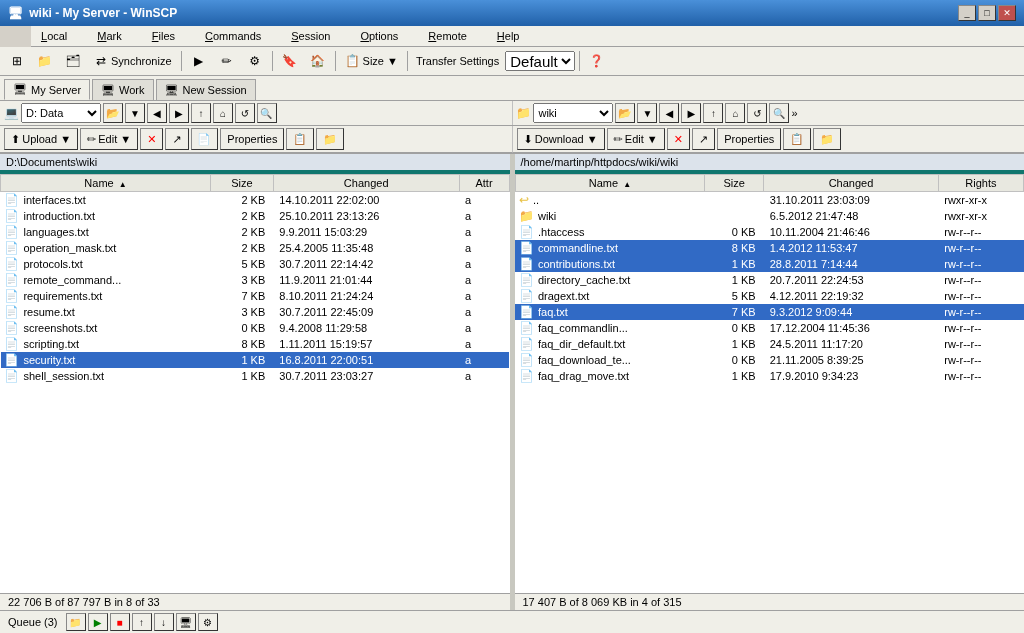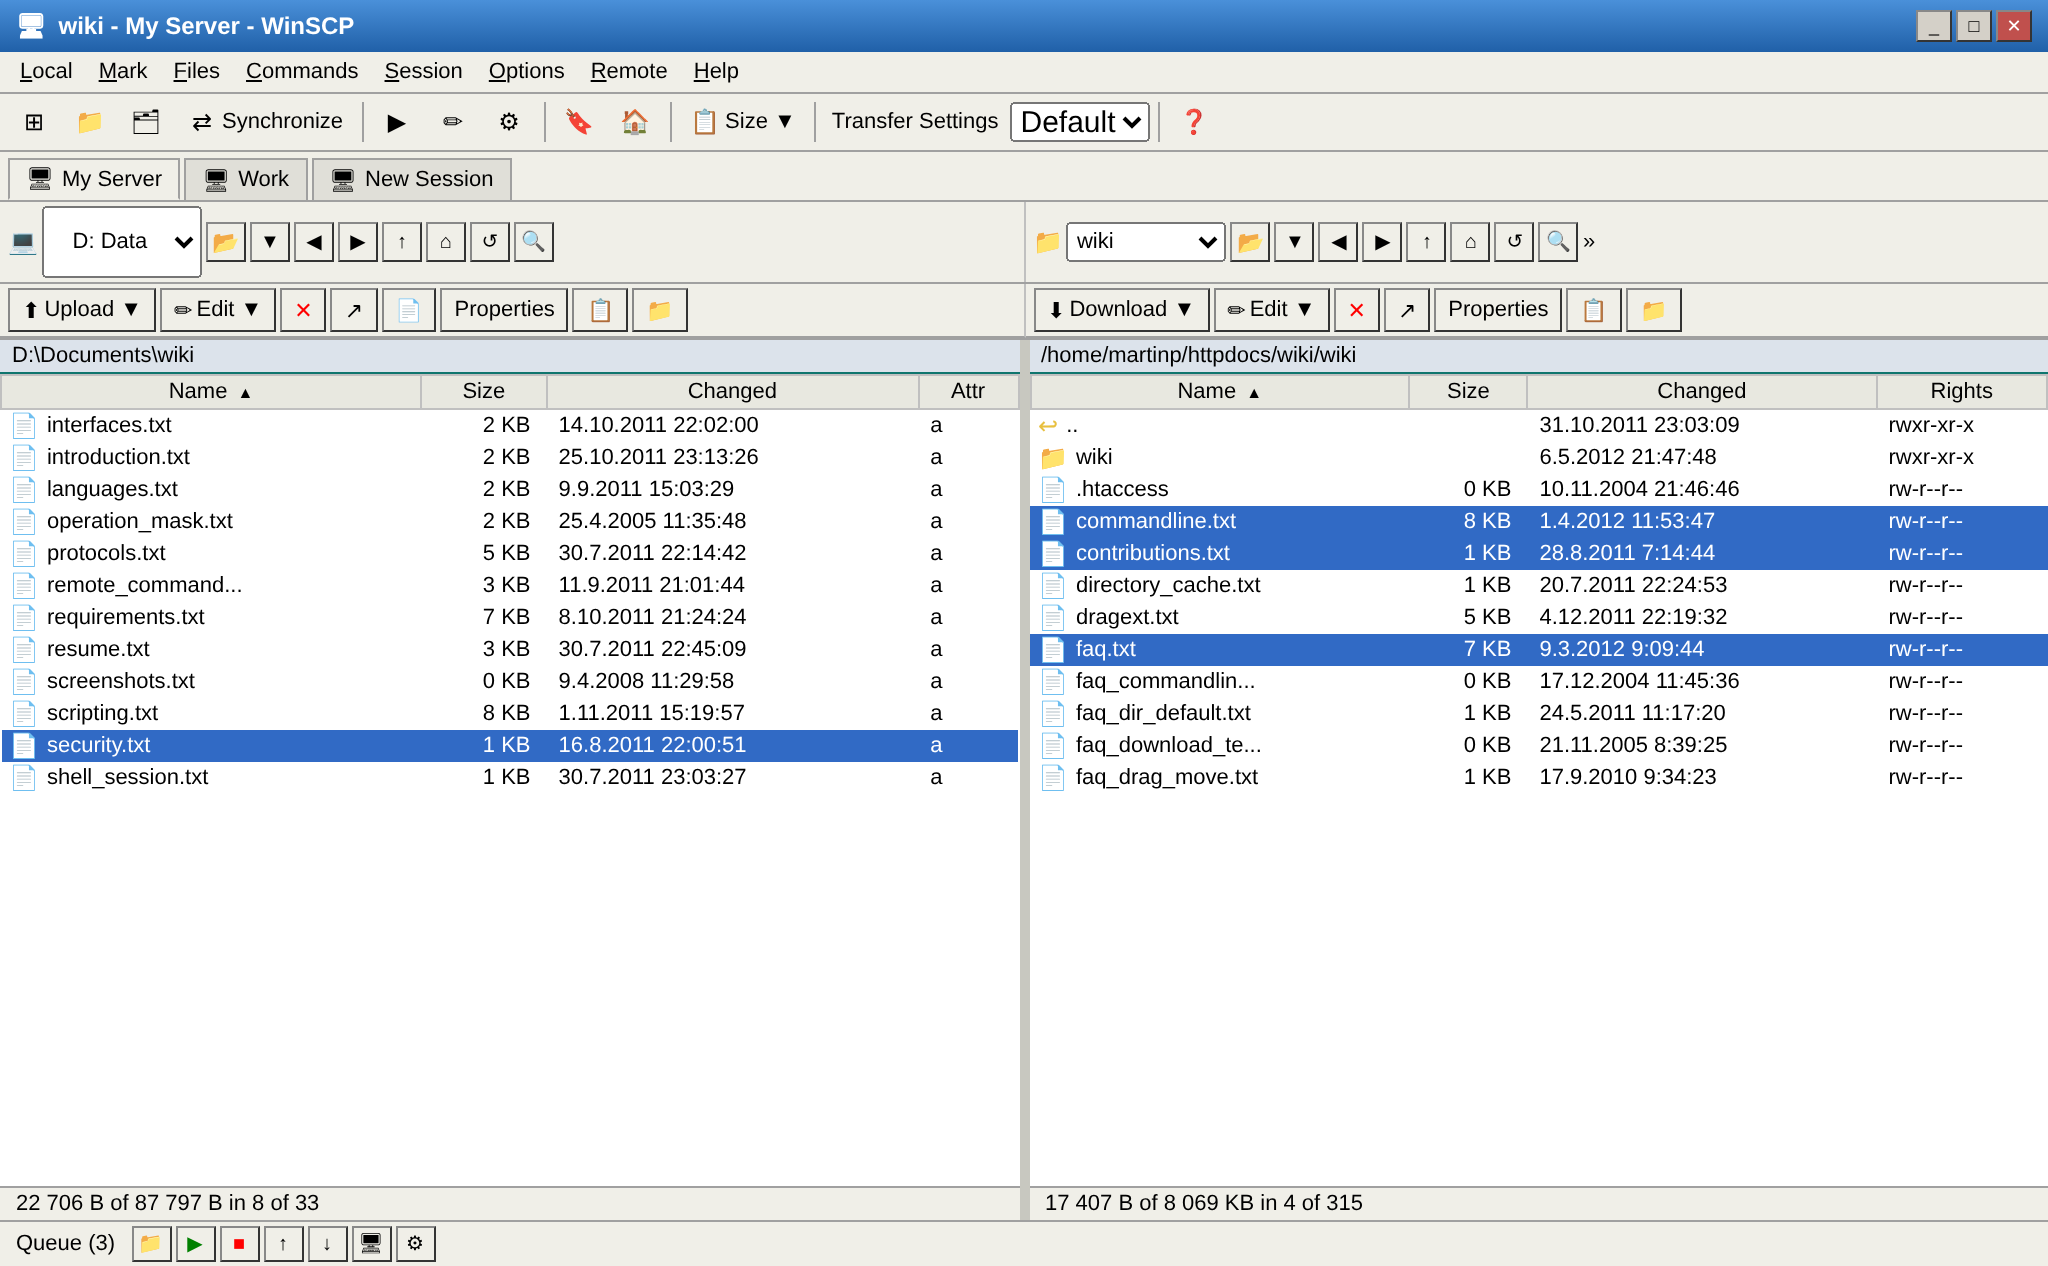--- a/index.html
+++ b/index.html
@@ -18,22 +18,23 @@
     .title-bar-left { display: flex; align-items: center; gap: 6px; font-size: 12px; font-weight: bold; }
     .title-bar-controls { display: flex; gap: 2px; }
     .title-btn { width: 18px; height: 16px; background: #d4d0c8; border: 1px outset #888; display: flex; align-items: center; justify-content: center; font-size: 9px; color: #000; cursor: pointer; }
     .title-btn.close { background: #c0504d; color: white; }
 
     
     .menu-bar {
       background: #f0efe8;
       padding: 2px 4px;
       display: flex;
-      gap: 1px;
+      gap: 18px;
       border-bottom: 1px solid #a0a0a0;
+      margin-left: 31px;
     }
     .menu-item { padding: 2px 6px; cursor: pointer; font-size: 11px; }
 
     
     .toolbar {
       background: #f0efe8;
       padding: 2px 4px;
       display: flex;
       align-items: center;
       gap: 2px;
@@ -105,21 +106,21 @@
       cursor: pointer;
       font-size: 11px;
       height: 22px;
     }
 
     
     .path-bar {
       background: #dce3eb;
       padding: 2px 6px;
       font-size: 11px;
-      border-bottom: 1px solid #0f766e;
+      border-bottom: 4px solid #0f766e;
       color: #000;
     }
 
     
     .file-list {
       flex: 1;
       overflow-y: auto;
       background: white;
     }
     .file-list table {
@@ -297,21 +298,21 @@
     <div class="session-tab">
       <span>🖥</span>
       <span>New Session</span>
     </div>
   </div>
 
   <div style="display:flex; background:#f0efe8; border-bottom:1px solid #a0a0a0; align-items:center;">
 
     <div style="display:flex; flex:1; align-items:center; gap:2px; padding:2px 4px; border-right:1px solid #c0c0c0;">
       <span style="font-size:12px;">💻</span>
-      <select style="font-size:11px; height:36px; min-width:80px;text-align:center;">
+      <select style="font-size:11px; height:20px; min-width:80px;">
         <option>D: Data</option>
       </select>
       <div class="nav-btn" style="font-size:11px;">📂</div>
       <div class="nav-btn">▼</div>
       <div class="nav-btn">◀</div>
       <div class="nav-btn">▶</div>
       <div class="nav-btn">↑</div>
       <div class="nav-btn">⌂</div>
       <div class="nav-btn">↺</div>
       <div class="nav-btn">🔍</div>

